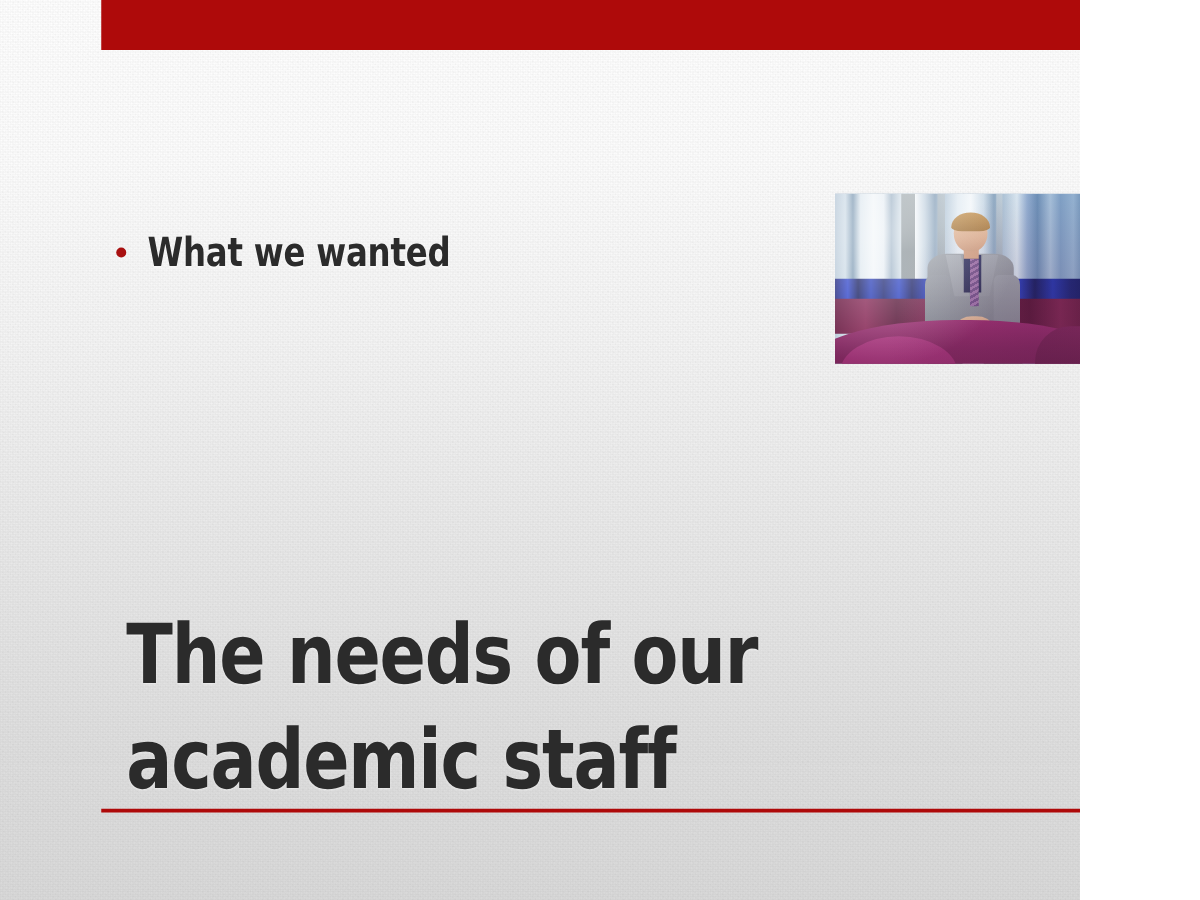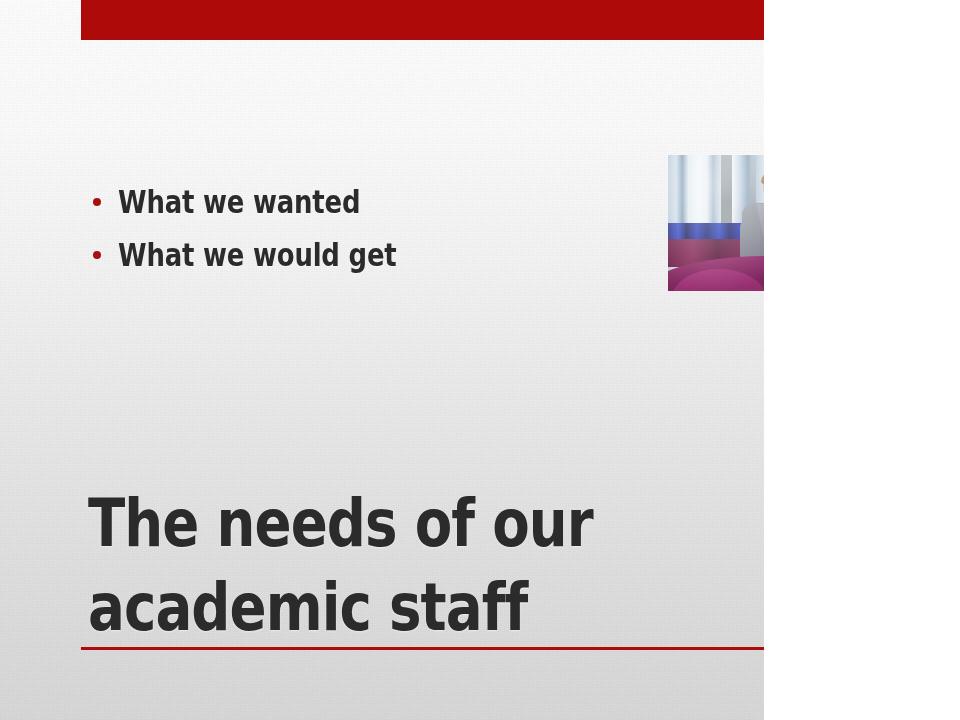--- a/index.html
+++ b/index.html
@@ -7,21 +7,21 @@
     margin: 0;
     padding: 0;
     background: #ffffff;
   }
   body {
     font-family: "Liberation Sans", sans-serif;
   }
 
   #slide {
     position: relative;
-    width: 764px;
+    width: 864px;
     height: 720px;
     overflow: hidden;
     background:
       linear-gradient(to bottom,
         #fefefe 0%,
         #fcfcfc 18%,
         #f4f4f4 38%,
         #eaeaea 58%,
         #e2e2e2 76%,
         #dcdcdc 90%,
@@ -236,21 +236,21 @@
   #photo .wash {
     inset: 0;
     background:
       radial-gradient(circle at 20% 22%, rgba(255,255,255,.45), rgba(255,255,255,0) 55%),
       radial-gradient(circle at 78% 88%, rgba(90,20,70,.22), rgba(0,0,0,0) 60%);
   }
 
   
   #title-block {
     position: absolute;
-    left: 88px;
+    left: 101px;
     top: 482px;
     width: 620px;
   }
   #title-block .title-line {
     font-family: "DejaVu Sans Condensed", "Liberation Sans Narrow", "Liberation Sans", sans-serif;
     font-weight: bold;
     font-size: 66px;
     line-height: 84px;
     letter-spacing: -1px;
     color: #2B2B2B;
@@ -276,24 +276,20 @@
 <div id="slide">
 
   <div class="grain"></div>
 
   <div id="top-bar"></div>
 
   <ul id="bullet-list">
     <li class="bullet-row">
       <span class="bullet-dot"></span>
       <span class="bullet-text">What we wanted</span>
-    </li>
-    <li class="bullet-row">
-      <span class="bullet-dot"></span>
-      <span class="bullet-text">What we would get</span>
     </li>
   </ul>
 
   <div id="photo" aria-label="Man in grey suit with purple patterned tie seated on a purple sofa in a glass-walled university atrium">
     <div class="layer bg-glass"></div>
     <div class="layer col-a"></div>
     <div class="layer col-b"></div>
     <div class="layer col-c"></div>
     <div class="layer seat-blue"></div>
     <div class="layer seat-maroon"></div>

